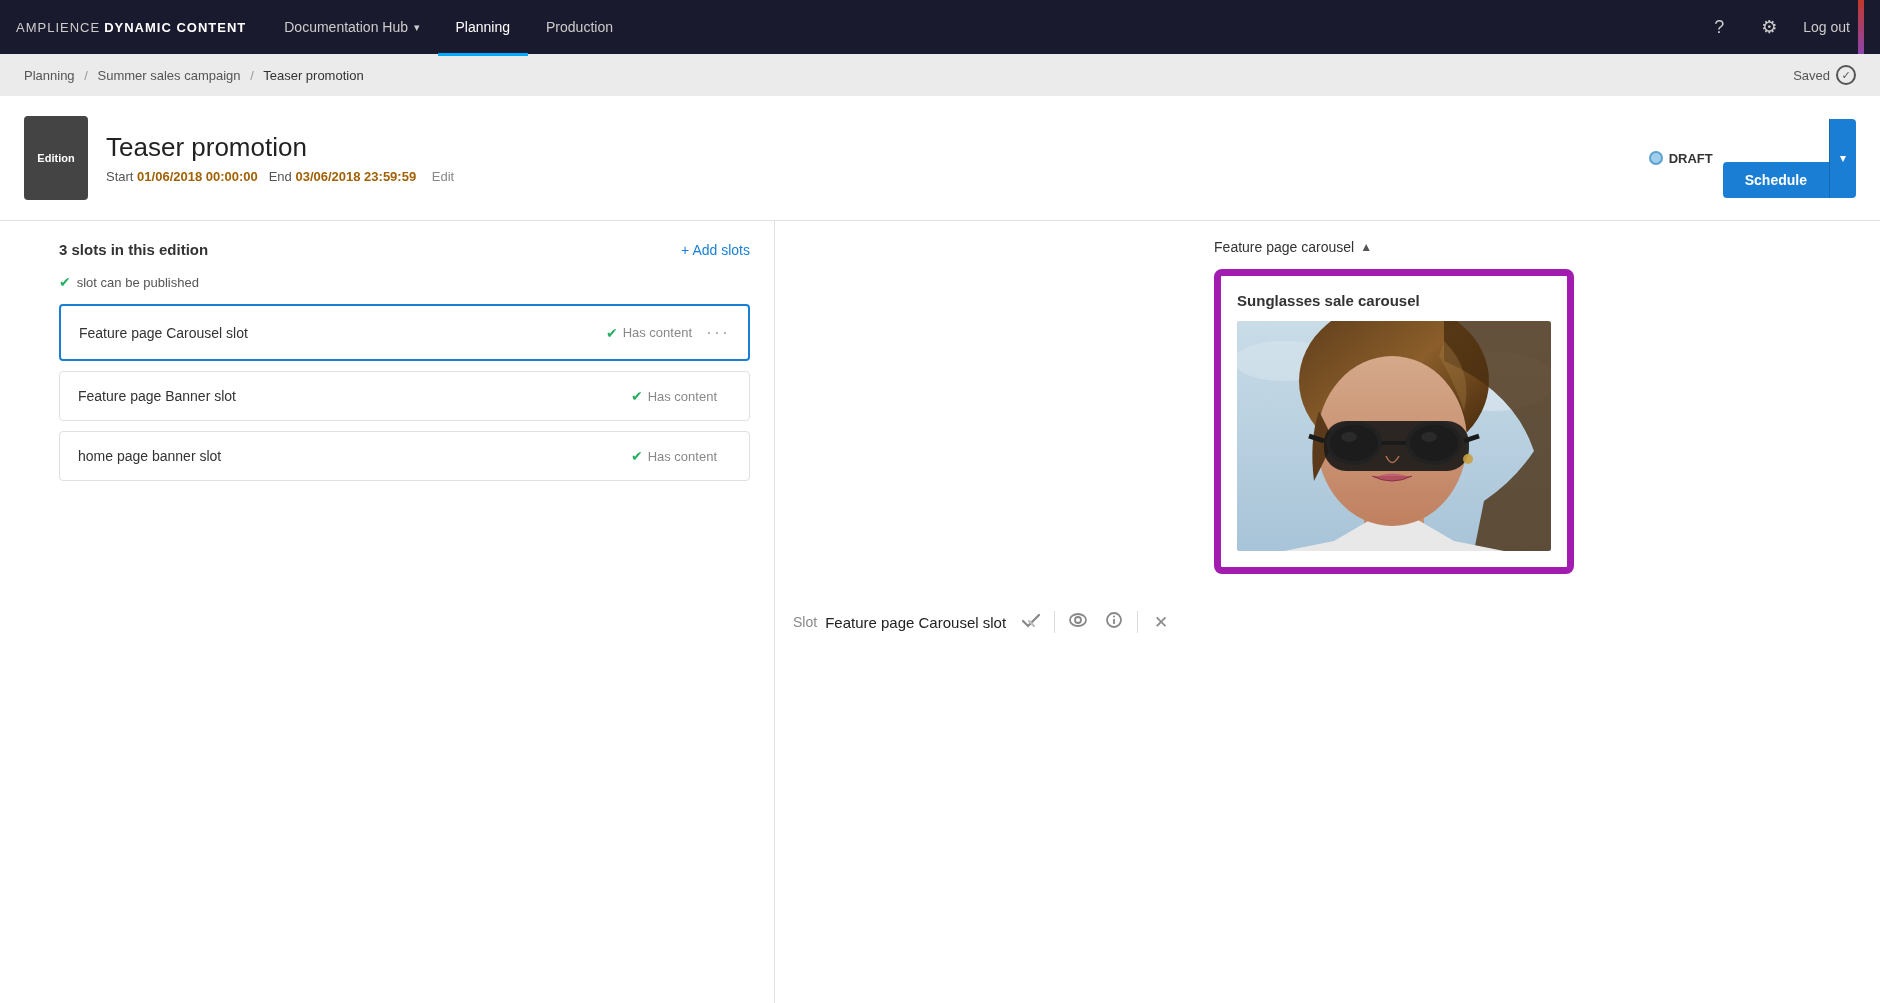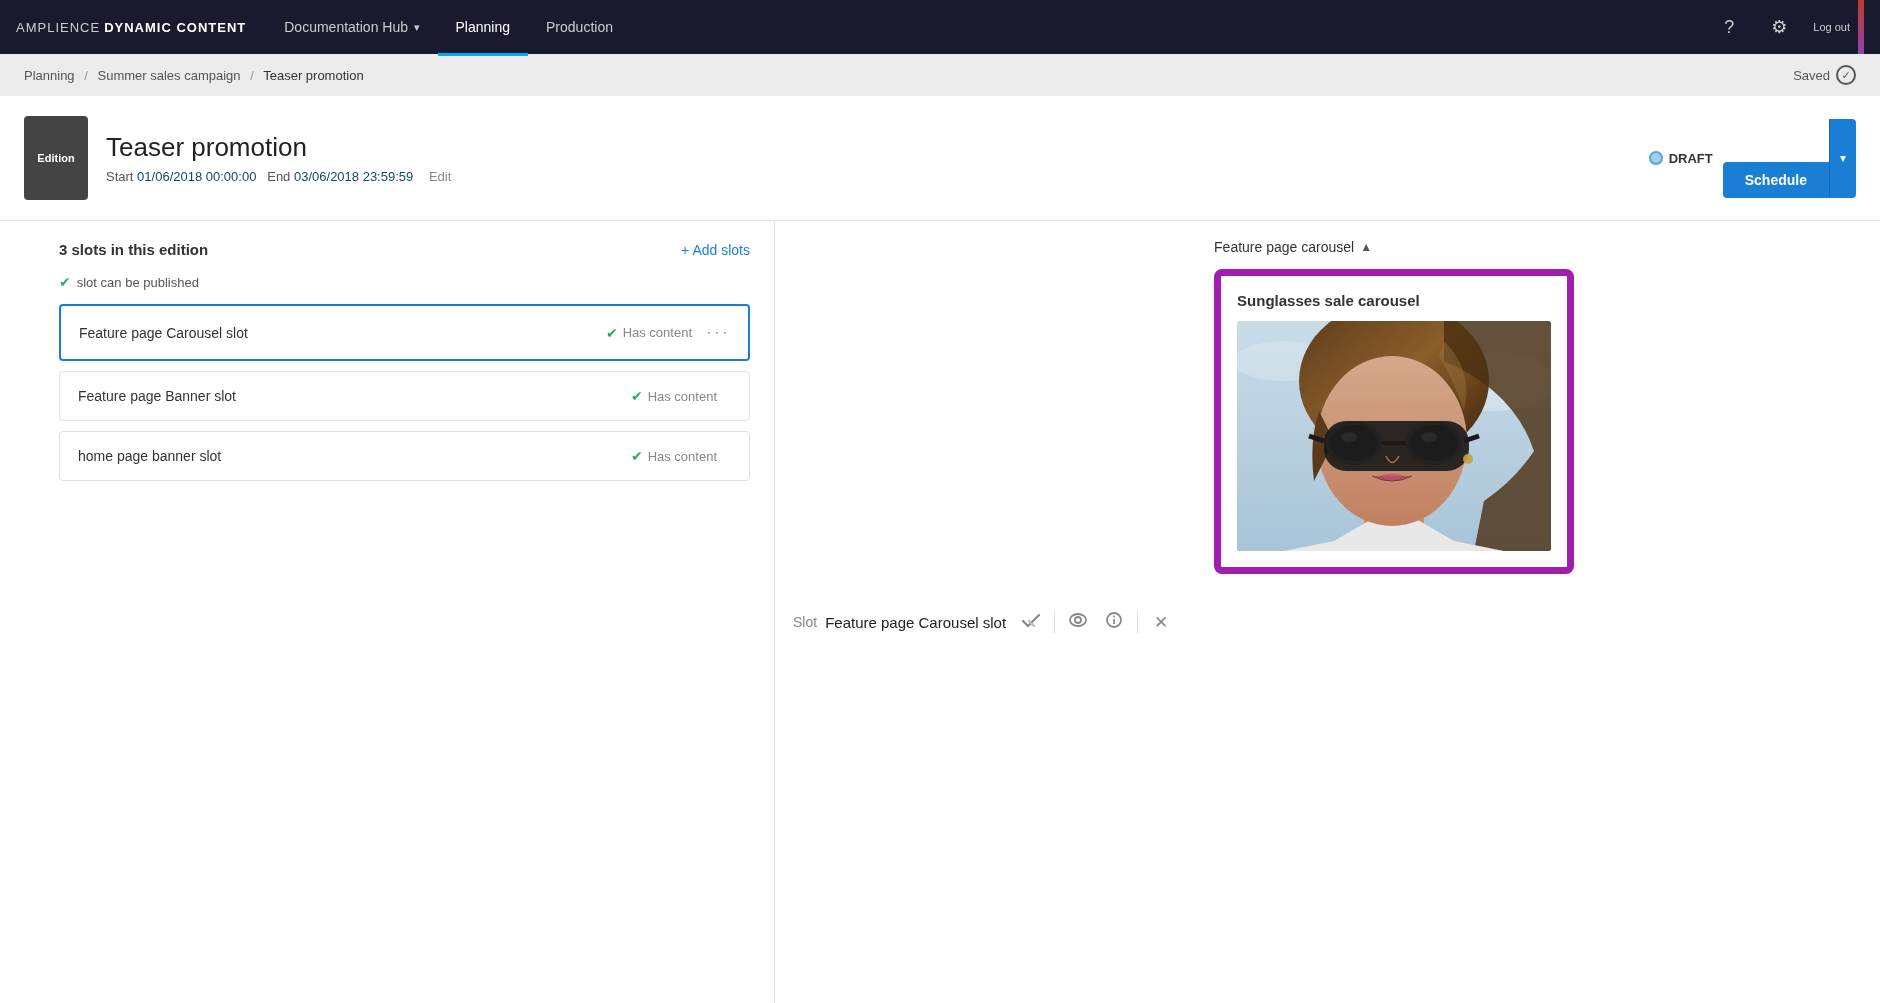--- a/index.html
+++ b/index.html
@@ -75,21 +75,21 @@
       align-items: center;
       justify-content: center;
       width: 32px;
       height: 32px;
     }
     .logout-btn {
       background: none;
       border: none;
       color: #ccc;
       cursor: pointer;
-      font-size: 11px;
+      font-size: 14px;
     }
     .nav-accent-bar {
       width: 6px;
       height: 54px;
       background: linear-gradient(180deg, #c0392b, #8e44ad);
       margin-left: 8px;
     }
 
     
     .breadcrumb-bar {
@@ -154,21 +154,21 @@
     .edition-title {
       font-size: 26px;
       font-weight: 400;
       color: #222;
       margin-bottom: 6px;
     }
     .edition-dates {
       font-size: 13px;
       color: #555;
     }
-    .edition-dates strong { color: #0c4a6e; font-weight: 400; }
+    .edition-dates strong { color: #a16207; font-weight: 700; }
     .edit-link {
       color: #888;
       font-size: 13px;
       cursor: pointer;
       text-decoration: none;
       margin-left: 12px;
     }
     .edition-actions {
       display: flex;
       align-items: center;

